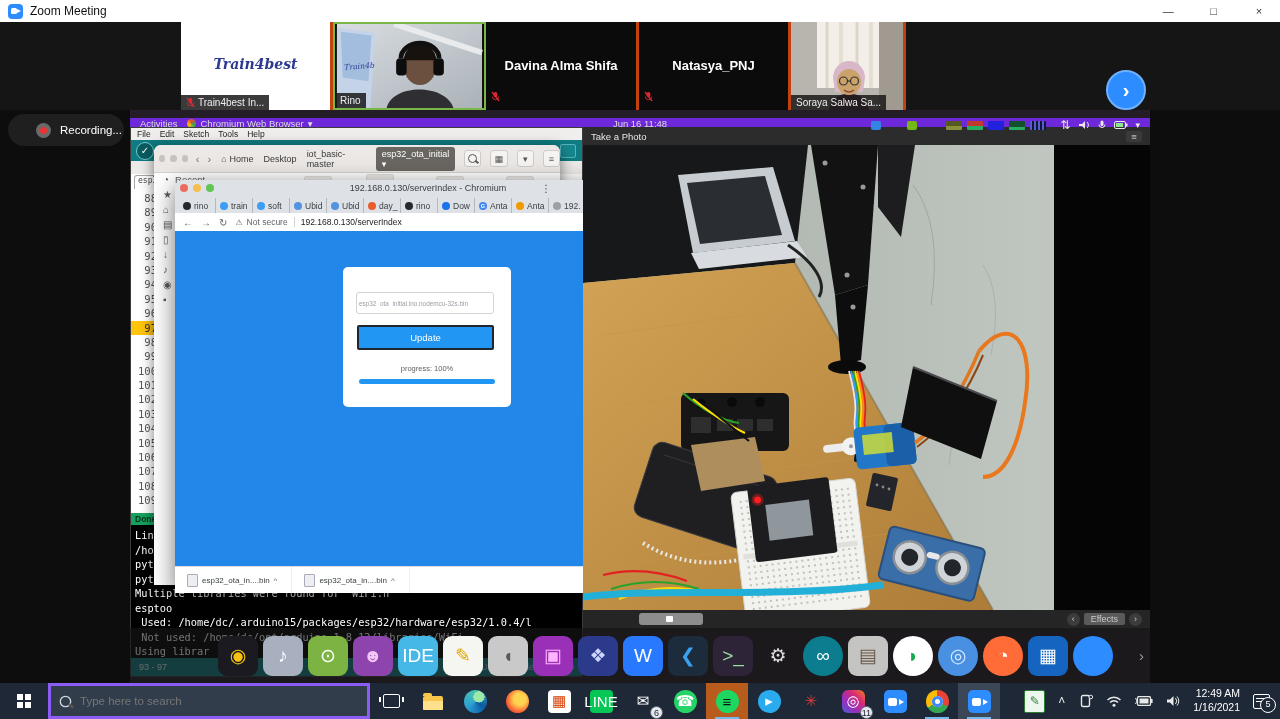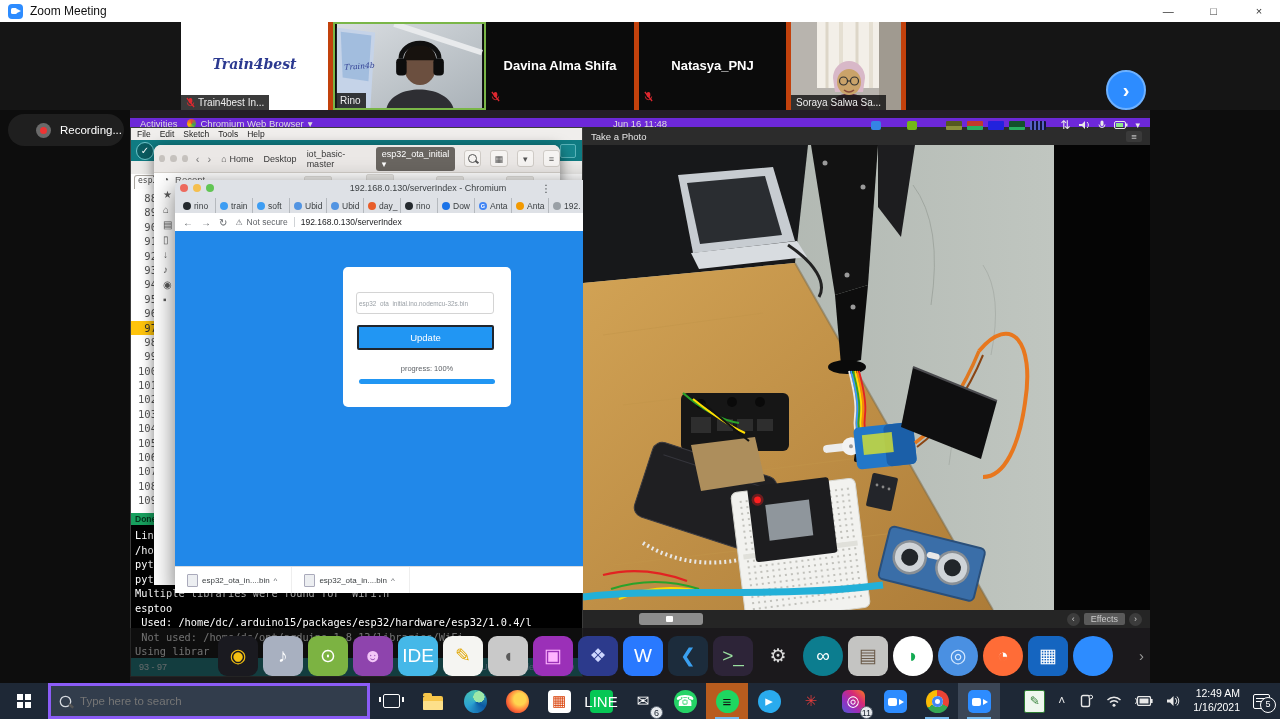--- a/index.html
+++ b/index.html
@@ -6,21 +6,21 @@
     font-family:"Liberation Sans",sans-serif;-webkit-font-smoothing:antialiased}
   .abs{position:absolute}
   
   #titlebar{left:0;top:0;width:1280px;height:22px;background:#fff;color:#111;font-size:12px}
   .zcam{width:15px;height:15px;border-radius:4px;background:#2d8cff;position:relative;display:inline-block}
   .zcam::before{content:"";position:absolute;left:3px;top:4.5px;width:6px;height:6px;background:#fff;border-radius:1.5px}
   .zcam::after{content:"";position:absolute;right:2px;top:5px;border-left:4px solid #fff;border-top:2.5px solid transparent;border-bottom:2.5px solid transparent}
   .wctl{width:42px;height:22px;display:inline-flex;align-items:center;justify-content:center;color:#333;font-size:11px}
   #stage{left:0;top:22px;width:1280px;height:697px;background:#0d0d0d}
   #pstrip{left:0;top:0;width:1280px;height:88px;background:#151515}
-  .tile{height:88px;float:left;position:relative;background:#0b0b0b;border-right:5px solid #c2410c;box-sizing:border-box;overflow:hidden}
+  .tile{height:88px;float:left;position:relative;background:#0b0b0b;border-right:3px solid #c2410c;box-sizing:border-box;overflow:hidden}
   .tile .cname{position:absolute;width:100%;top:36px;text-align:center;color:#fff;font-weight:bold;font-size:13px}
   .plabel{position:absolute;left:0;bottom:0;background:rgba(25,25,25,.85);color:#eee;font-size:10px;padding:2px 5px;display:flex;gap:3px;align-items:center}
   .micpos{position:absolute;left:5px;bottom:4px}
   .nextbtn{width:36px;height:36px;border-radius:50%;background:#2d8cff;color:#fff;display:flex;align-items:center;justify-content:center;font-size:20px;font-weight:bold;border:2px solid #6db1ff}
   #recbadge{left:8px;top:92px;width:116px;height:32px;background:#1f1f1f;border-radius:16px;display:flex;align-items:center;gap:9px;padding-left:28px;box-sizing:border-box}
   .recdot{width:15px;height:15px;border-radius:50%;background:#6a6a6a;position:relative}
   .recdot::after{content:"";position:absolute;inset:4px;border-radius:50%;background:#e33}
   #recbadge span{color:#fff;font-size:11.5px}
   
   #screen{left:130px;top:88px;width:1020px;height:573px;background:#241d27;overflow:hidden}

